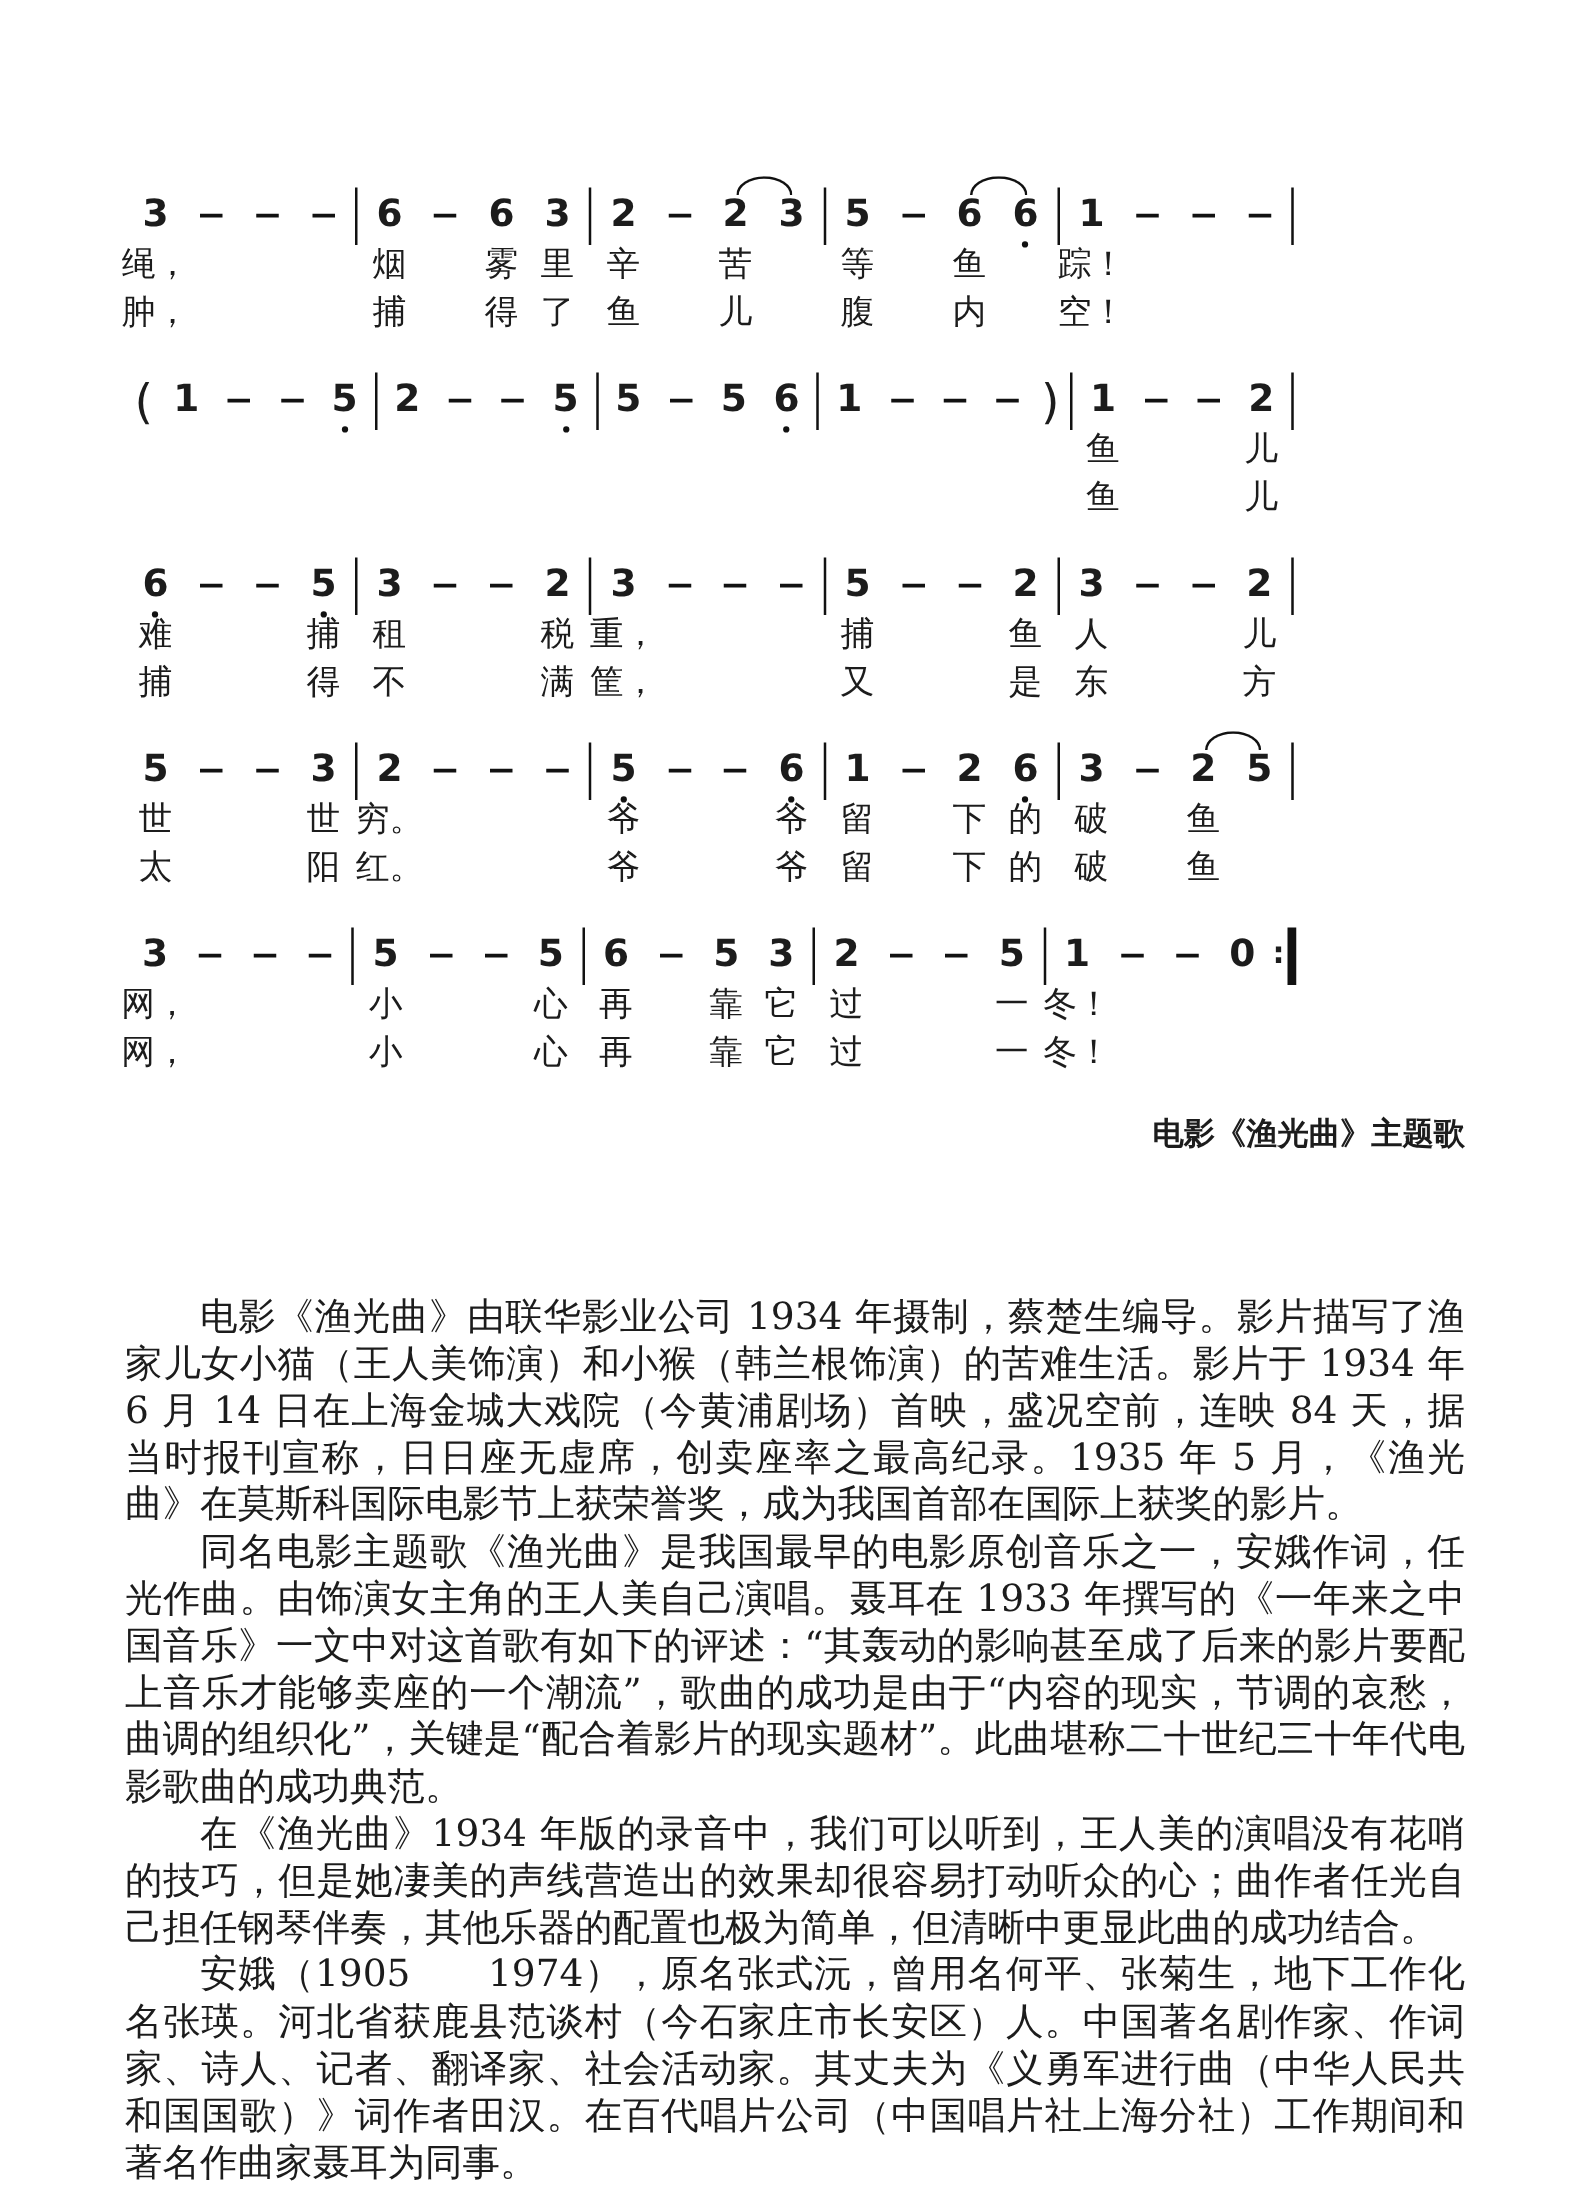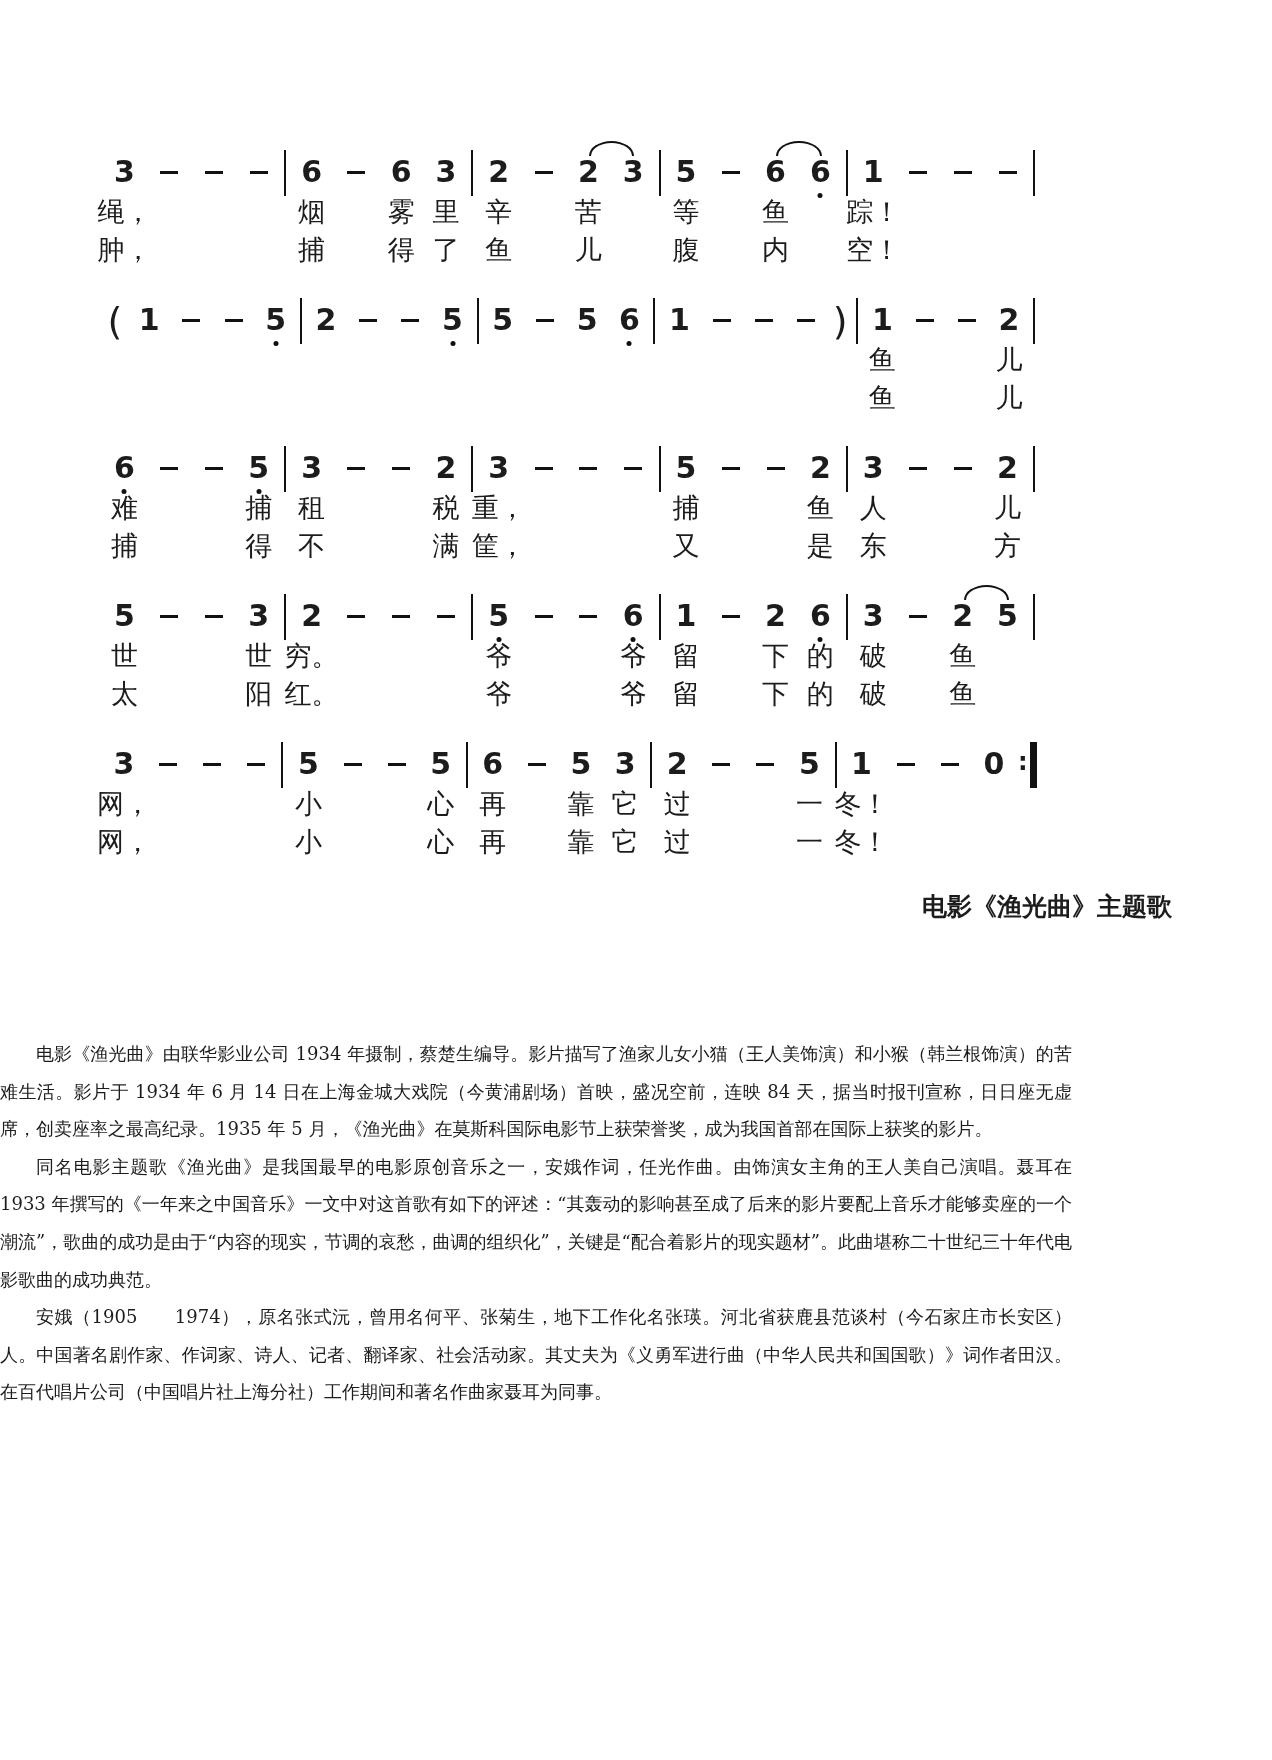--- a/index.html
+++ b/index.html
@@ -96,23 +96,24 @@
   .credit{
     margin-left:100px;
     width:1072px;
     text-align:right;
     font-size:25px;
     font-weight:bold;
     margin-top:4px;
   }
   
   .article{
+    margin-left:100px;
     margin-top:112px;
     width:1072px;
-    font-size:18px;
+    font-size:30px;
     line-height:37.6px;
     text-align:justify;
   }
   .article p{
     margin:0;
     text-indent:2em;
   }
 </style>
 </head>
 <body>
@@ -1035,15 +1036,16 @@
           </div>
           <div class="lrow"></div>
           <div class="lrow"></div>
         </div>
       </div>
     </div>
   <div class="credit">电影《渔光曲》主题歌</div>
   <div class="article">
       <p class="para">电影《渔光曲》由联华影业公司 1934 年摄制，蔡楚生编导。影片描写了渔家儿女小猫（王人美饰演）和小猴（韩兰根饰演）的苦难生活。影片于 1934 年 6 月 14 日在上海金城大戏院（今黄浦剧场）首映，盛况空前，连映 84 天，据当时报刊宣称，日日座无虚席，创卖座率之最高纪录。1935 年 5 月，《渔光曲》在莫斯科国际电影节上获荣誉奖，成为我国首部在国际上获奖的影片。</p>
       <p class="para">同名电影主题歌《渔光曲》是我国最早的电影原创音乐之一，安娥作词，任光作曲。由饰演女主角的王人美自己演唱。聂耳在 1933 年撰写的《一年来之中国音乐》一文中对这首歌有如下的评述：“其轰动的影响甚至成了后来的影片要配上音乐才能够卖座的一个潮流”，歌曲的成功是由于“内容的现实，节调的哀愁，曲调的组织化”，关键是“配合着影片的现实题材”。此曲堪称二十世纪三十年代电影歌曲的成功典范。</p>
+      <p class="para">在《渔光曲》1934 年版的录音中，我们可以听到，王人美的演唱没有花哨的技巧，但是她凄美的声线营造出的效果却很容易打动听众的心；曲作者任光自己担任钢琴伴奏，其他乐器的配置也极为简单，但清晰中更显此曲的成功结合。</p>
       <p class="para">安娥（1905　　1974），原名张式沅，曾用名何平、张菊生，地下工作化名张瑛。河北省获鹿县范谈村（今石家庄市长安区）人。中国著名剧作家、作词家、诗人、记者、翻译家、社会活动家。其丈夫为《义勇军进行曲（中华人民共和国国歌）》词作者田汉。在百代唱片公司（中国唱片社上海分社）工作期间和著名作曲家聂耳为同事。</p>
     </div>
 </div>
 
 </body></html>

